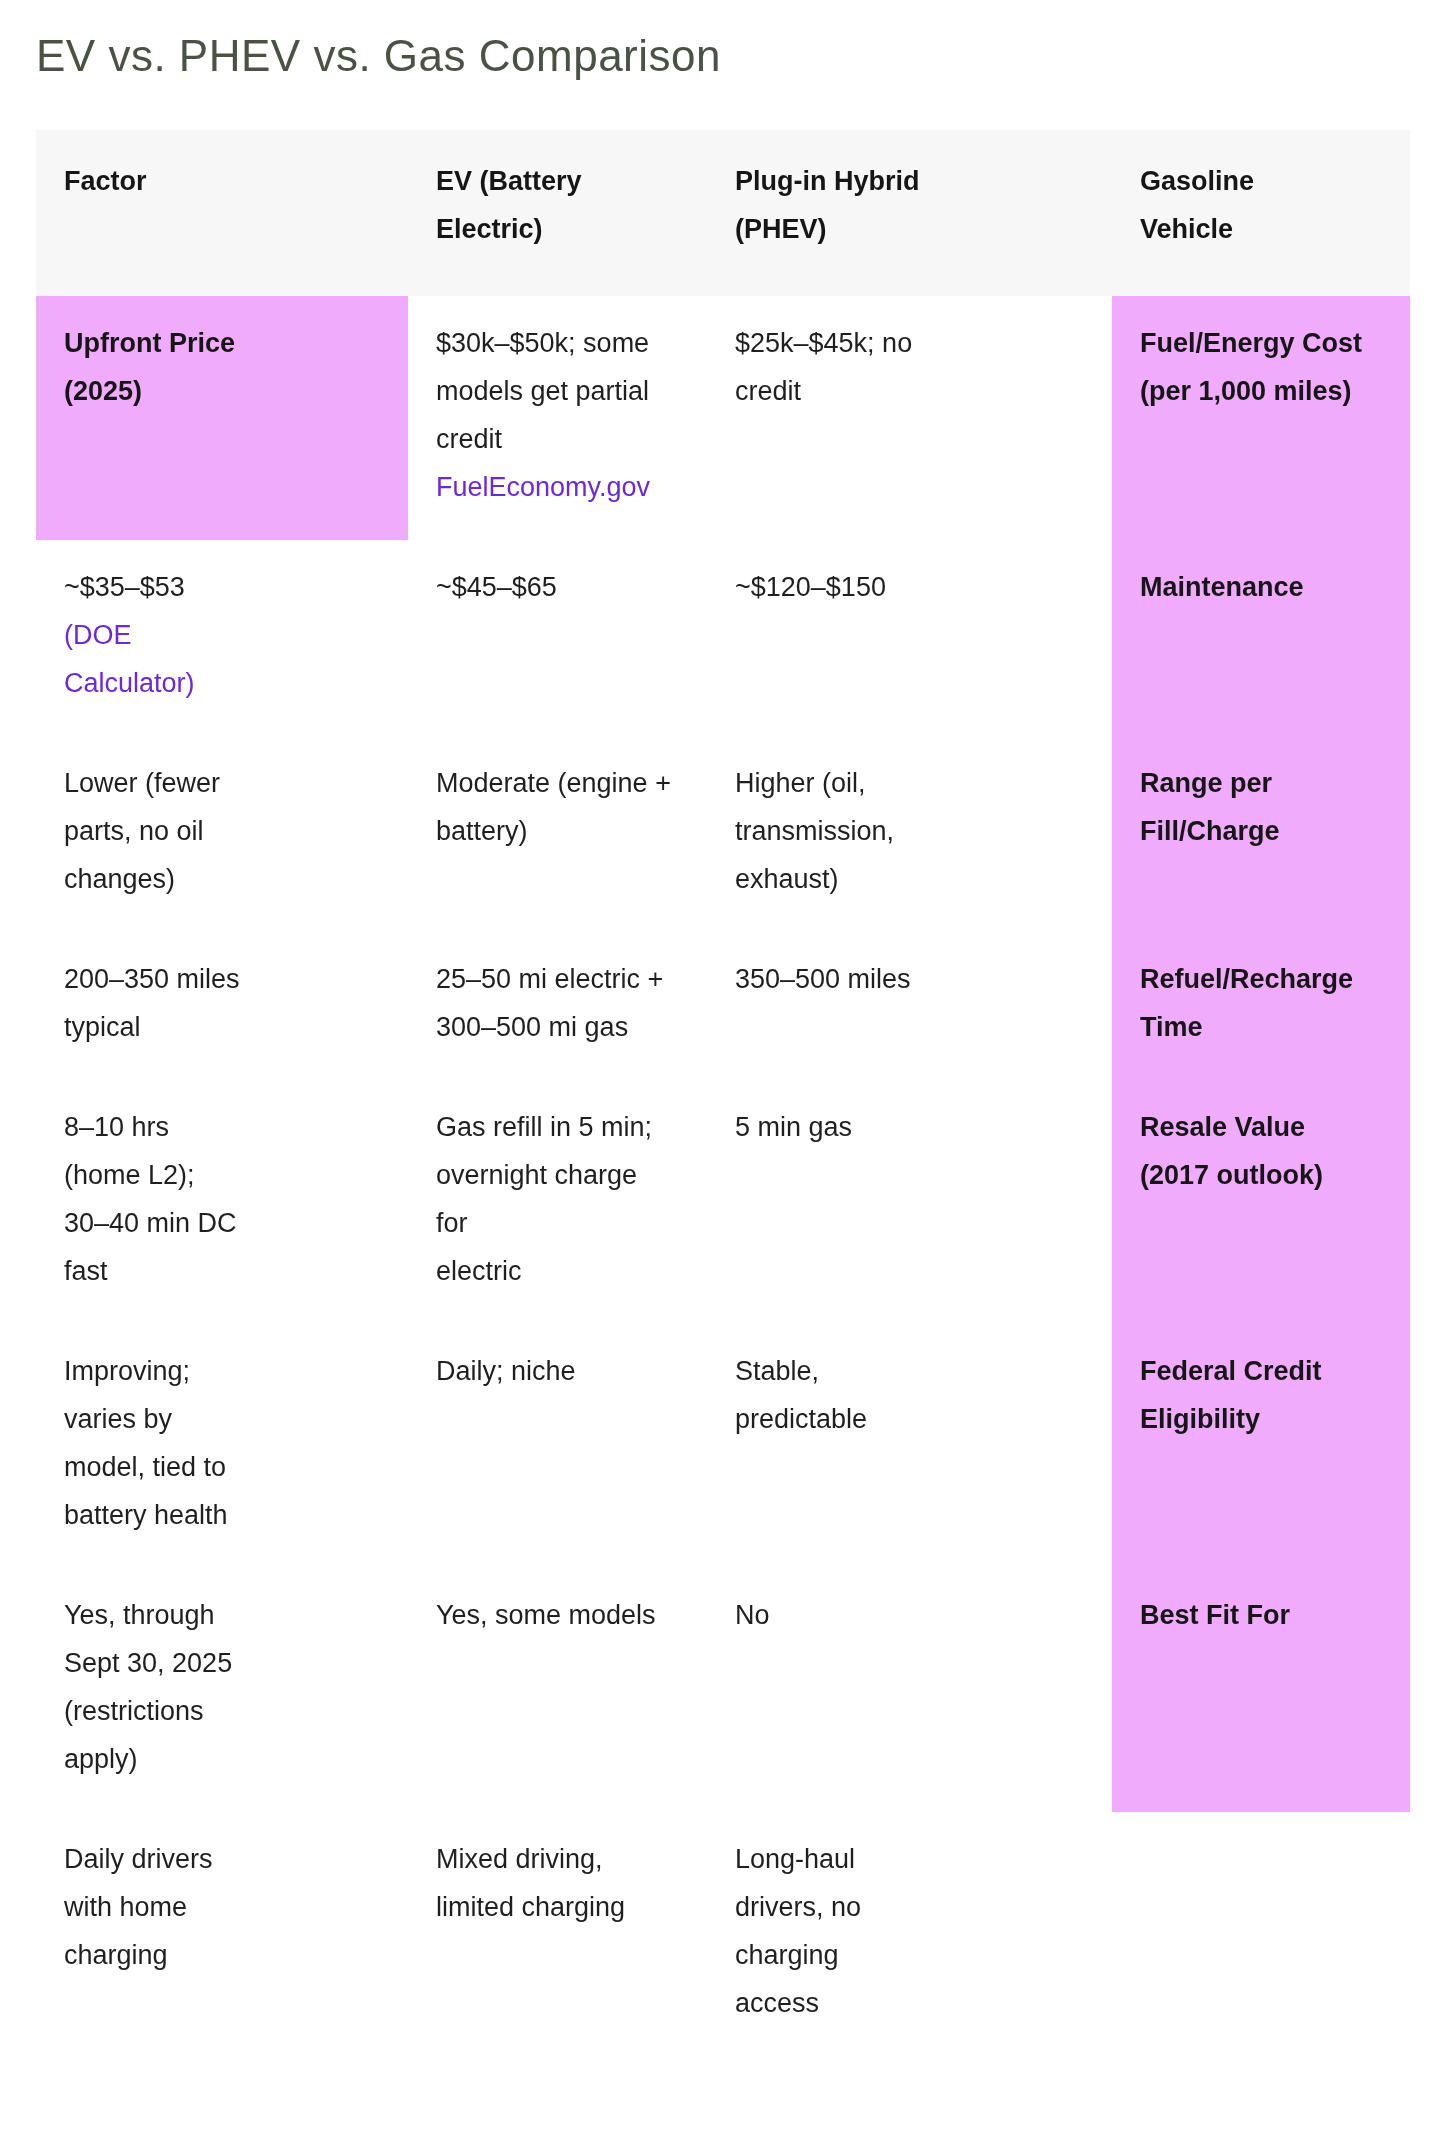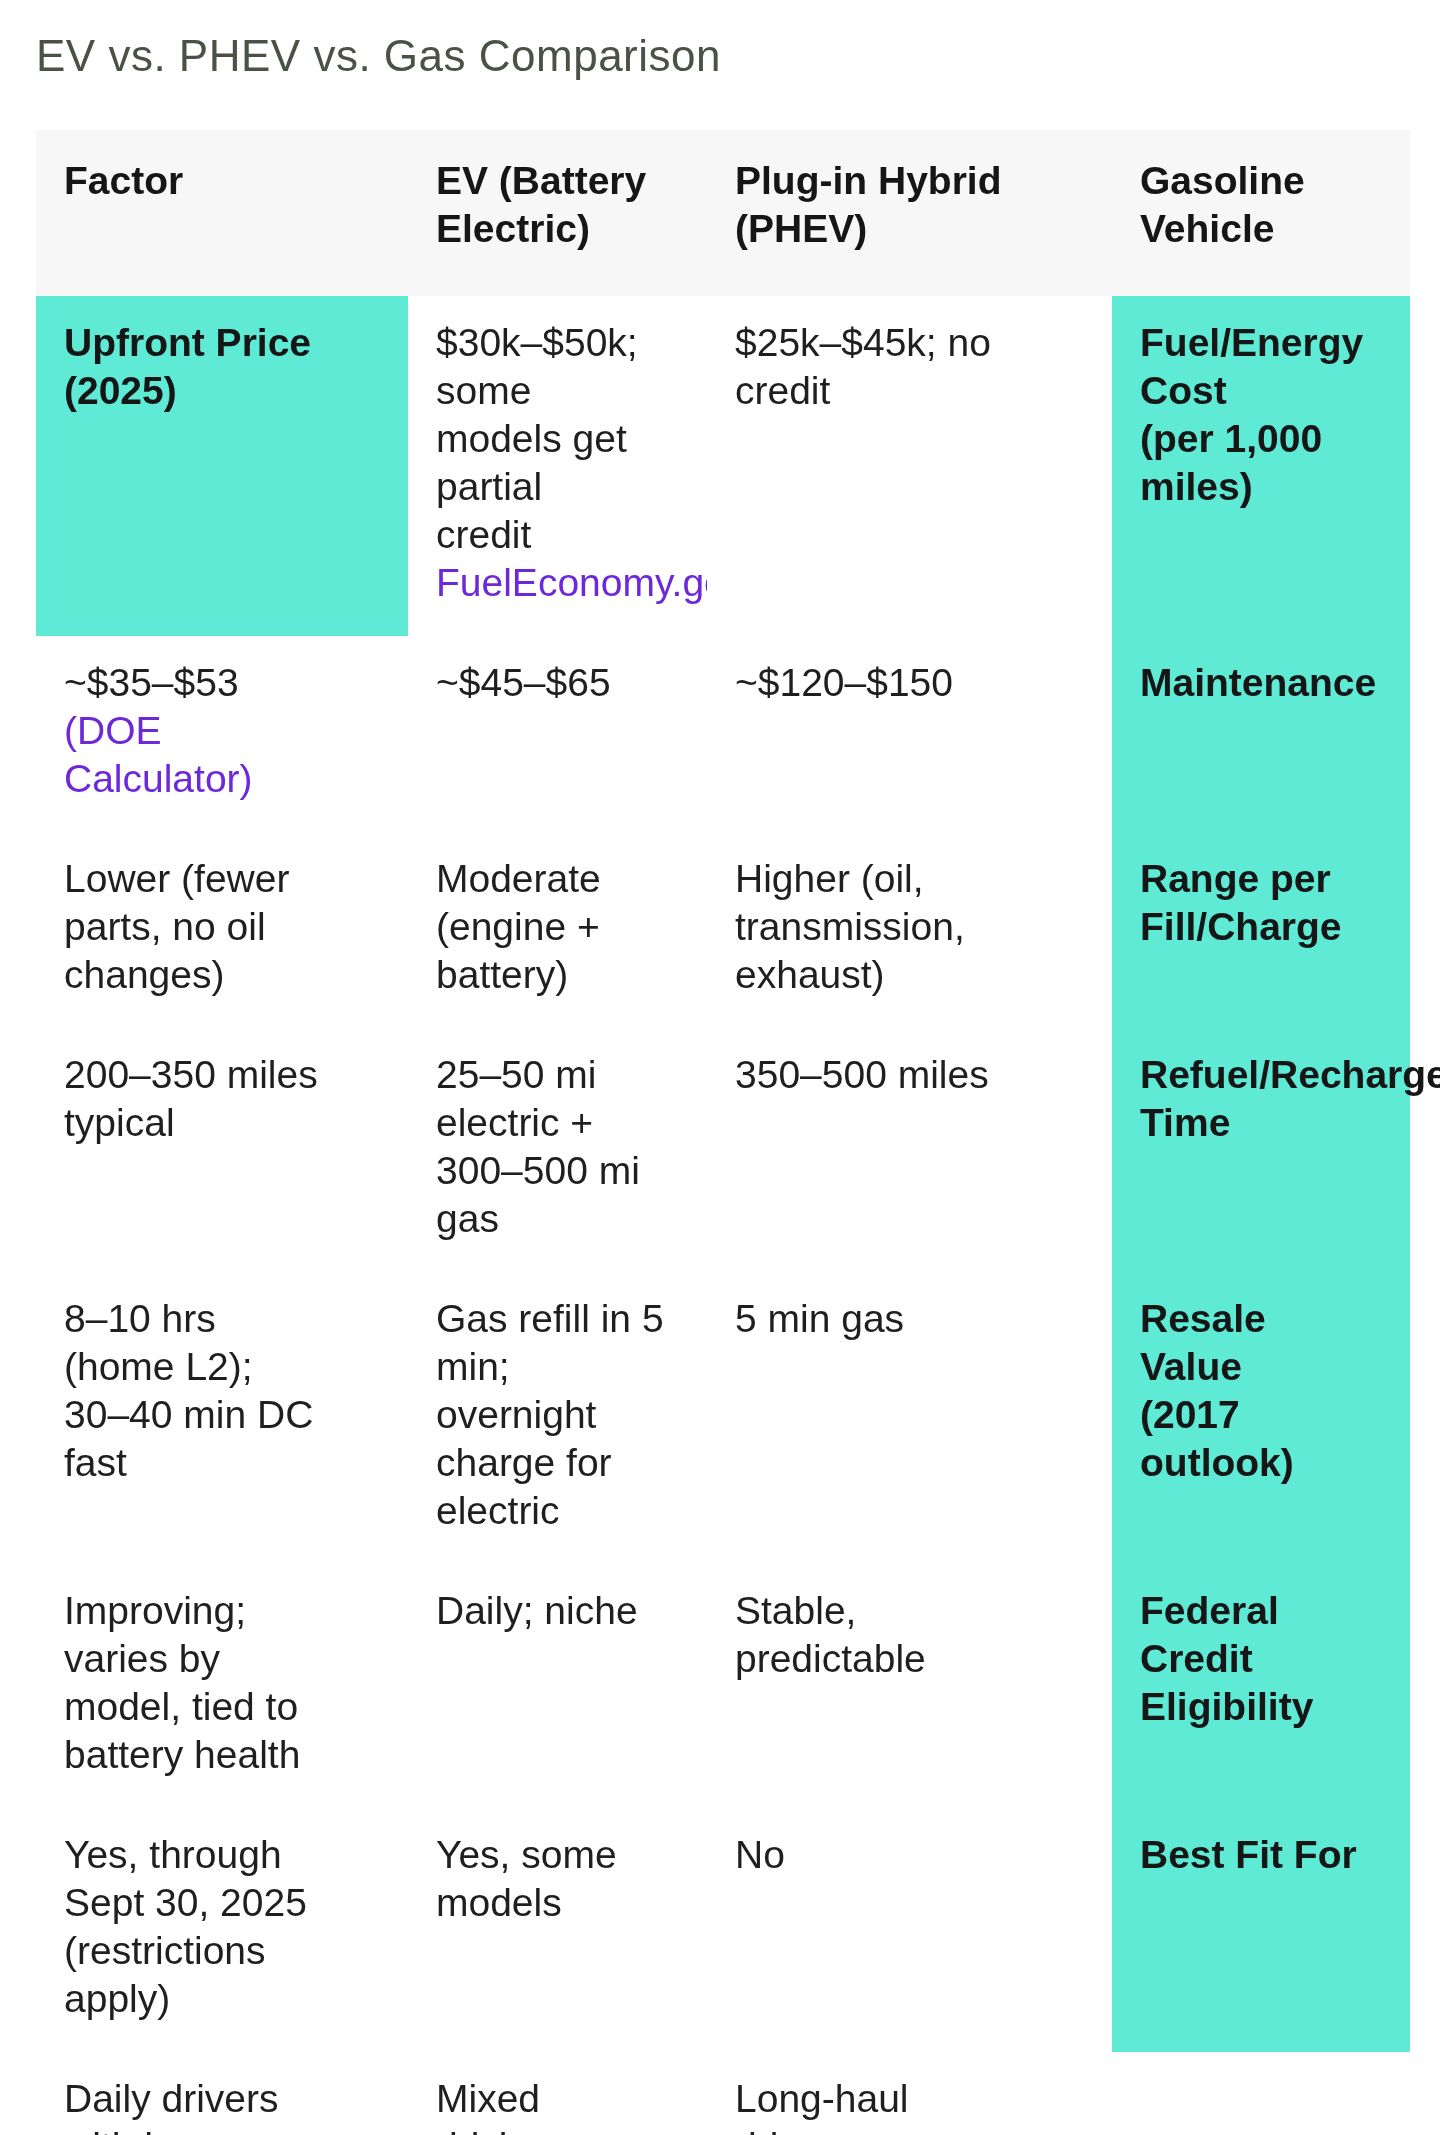--- a/index.html
+++ b/index.html
@@ -24,35 +24,35 @@
     color: #4a5245;
     letter-spacing: 0.5px;
     margin: 0 0 48px 0;
   }
   .comparison-table {
     display: grid;
     grid-template-columns: 372px 299px 405px 298px;
     width: 1374px;
   }
   .cell {
-    font-size: 39px;
+    font-size: 27px;
     line-height: 48px;
     white-space: pre-line;
     padding: 23px 36px 29px 28px;
     background: #ffffff;
   }
   .cell.head {
     background: #f7f7f7;
     font-weight: bold;
     color: #161616;
     padding-top: 27px;
     padding-bottom: 43px;
   }
   .cell.factor {
-    background: #5eead4;
+    background: #f0abfc;
     font-weight: bold;
     color: #161616;
   }
   .cell a {
     color: #6d28d9;
     text-decoration: none;
     cursor: pointer;
   }
 </style>
 </head>

